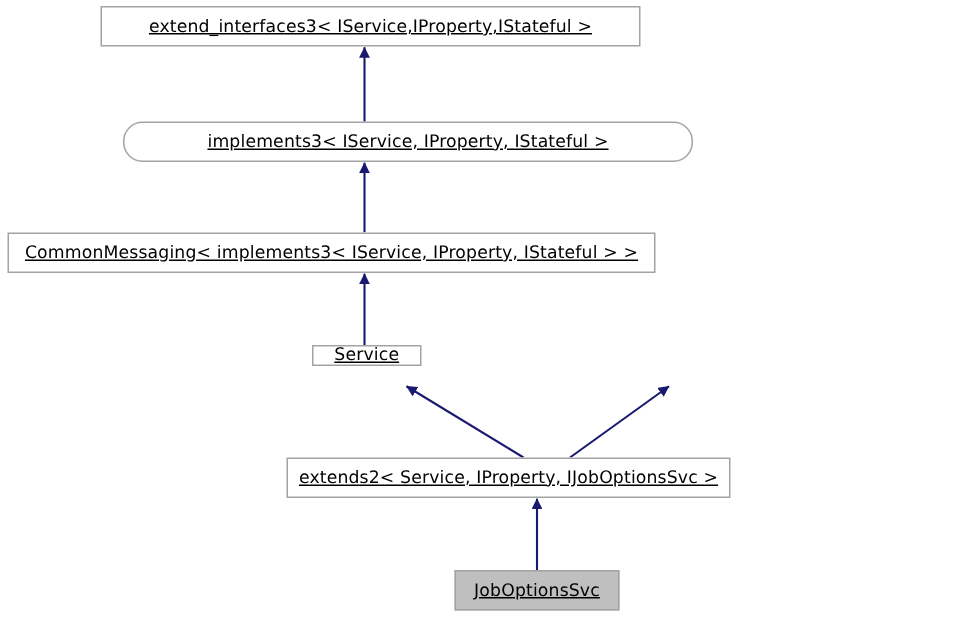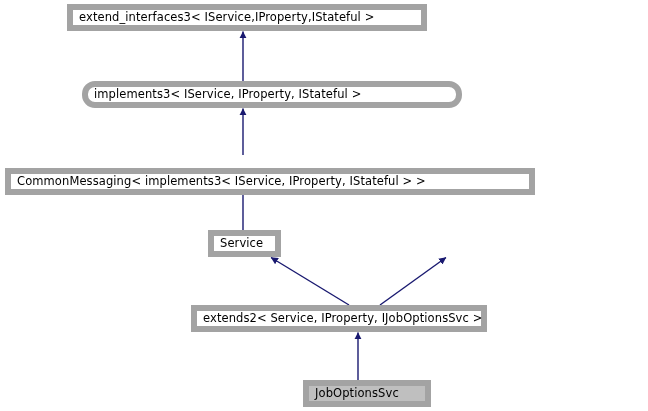--- a/index.html
+++ b/index.html
@@ -14,31 +14,32 @@
     background:#ffffff;
   }
   #edges{
     position:absolute;left:0;top:0;
     width:648px;height:411px;
     pointer-events:none;
   }
   .node{
     position:absolute;
     box-sizing:border-box;
-    border:6px solid #a3a3a3;
+    border:1px solid #a3a3a3;
     background:#ffffff;
     display:flex;
     align-items:center;
-    justify-content:flex-start;
+    justify-content:center;
     white-space:nowrap;
     color:#000000;
     font-size:11.5px;
     line-height:1;
     letter-spacing:0.1px;
     z-index:2;
+    text-decoration:underline;
   }
   .node.highlight{
     background:#bfbfbf;
   }
   .node-label{
     display:block;
     padding:0 6px;
     white-space:nowrap;
   }
 </style>
@@ -68,30 +69,30 @@
   </svg>
 
   <div class="node" style="left:67px;top:4px;width:360px;height:27px;">
     <span class="node-label">extend_interfaces3&lt; IService,IProperty,IStateful &gt;</span>
   </div>
 
   <div class="node" style="left:82px;top:81px;width:380px;height:27px;border-radius:13px;">
     <span class="node-label">implements3&lt; IService, IProperty, IStateful &gt;</span>
   </div>
 
-  <div class="node" style="left:5px;top:168px;width:530px;height:27px;">
+  <div class="node" style="left:5px;top:155px;width:432px;height:27px;">
     <span class="node-label">CommonMessaging&lt; implements3&lt; IService, IProperty, IStateful &gt; &gt;</span>
   </div>
 
-  <div class="node" style="left:208px;top:230px;width:73px;height:27px;">
+  <div class="node" style="left:208px;top:230px;width:73px;height:14px;">
     <span class="node-label">Service</span>
   </div>
 
 
   <div class="node" style="left:191px;top:305px;width:296px;height:27px;">
     <span class="node-label">extends2&lt; Service, IProperty, IJobOptionsSvc &gt;</span>
   </div>
 
-  <div class="node highlight" style="left:303px;top:380px;width:128px;height:27px;">
+  <div class="node highlight" style="left:303px;top:380px;width:110px;height:27px;">
     <span class="node-label">JobOptionsSvc</span>
   </div>
 
 </div>
 
 </body></html>

